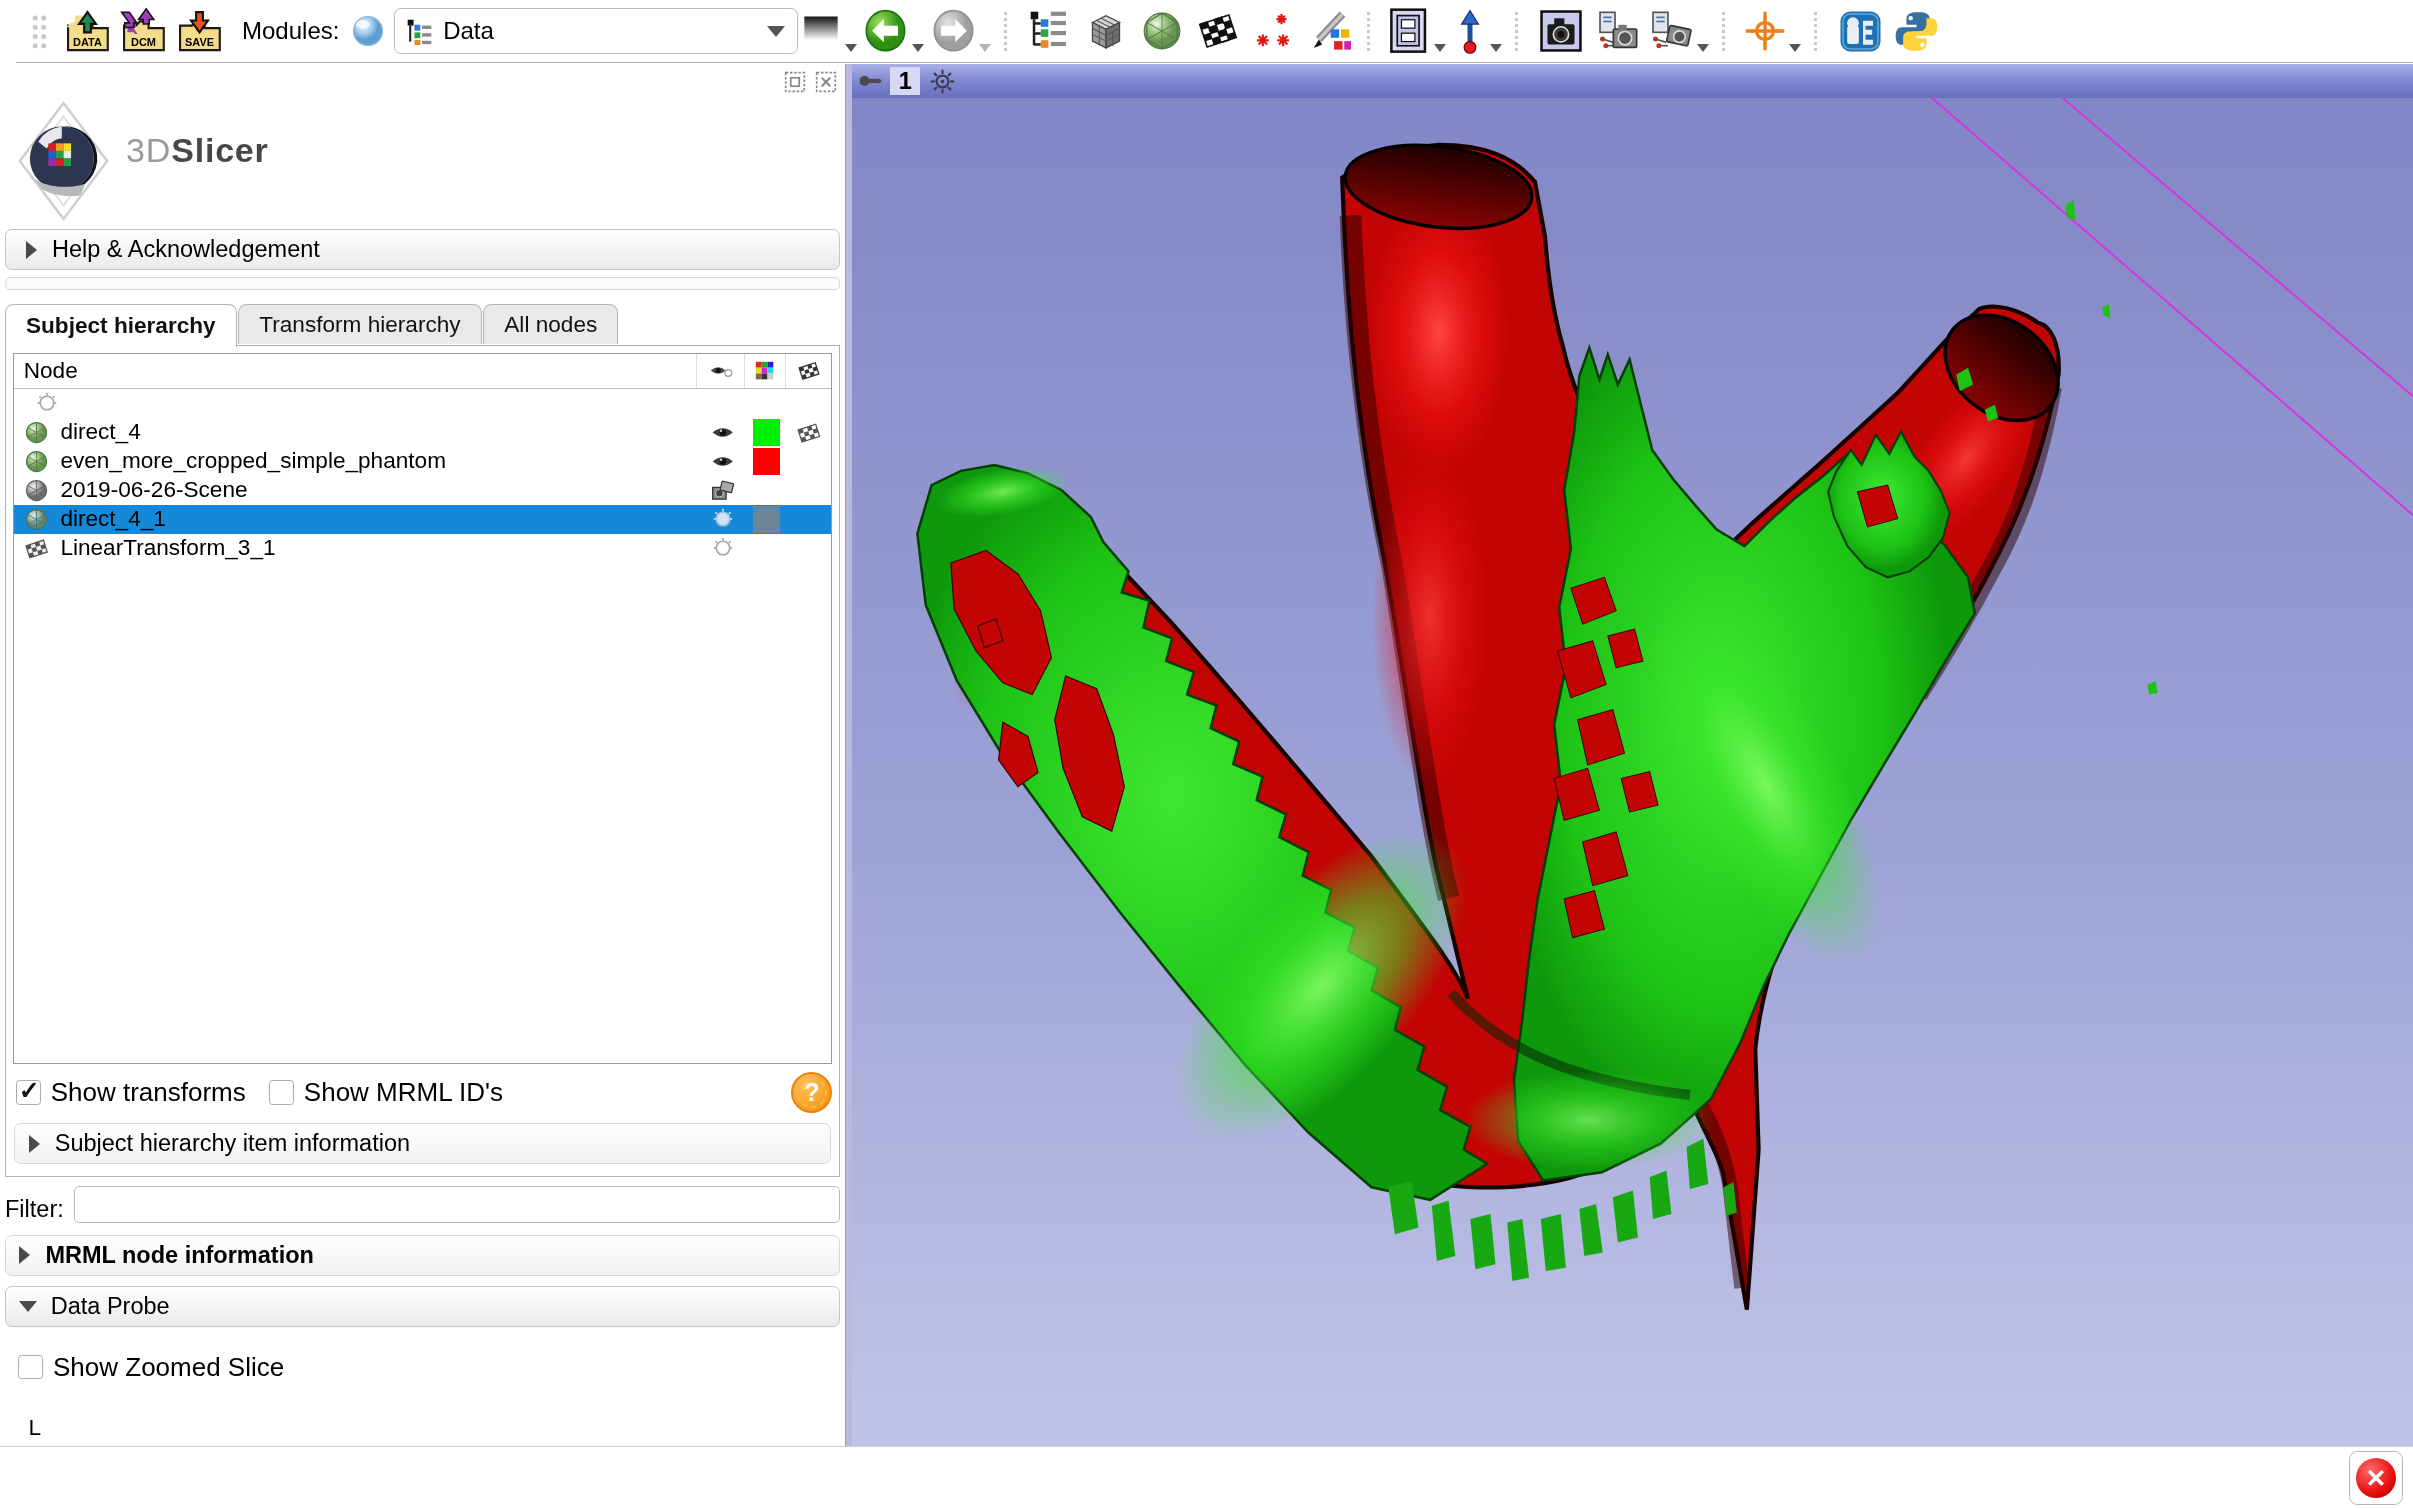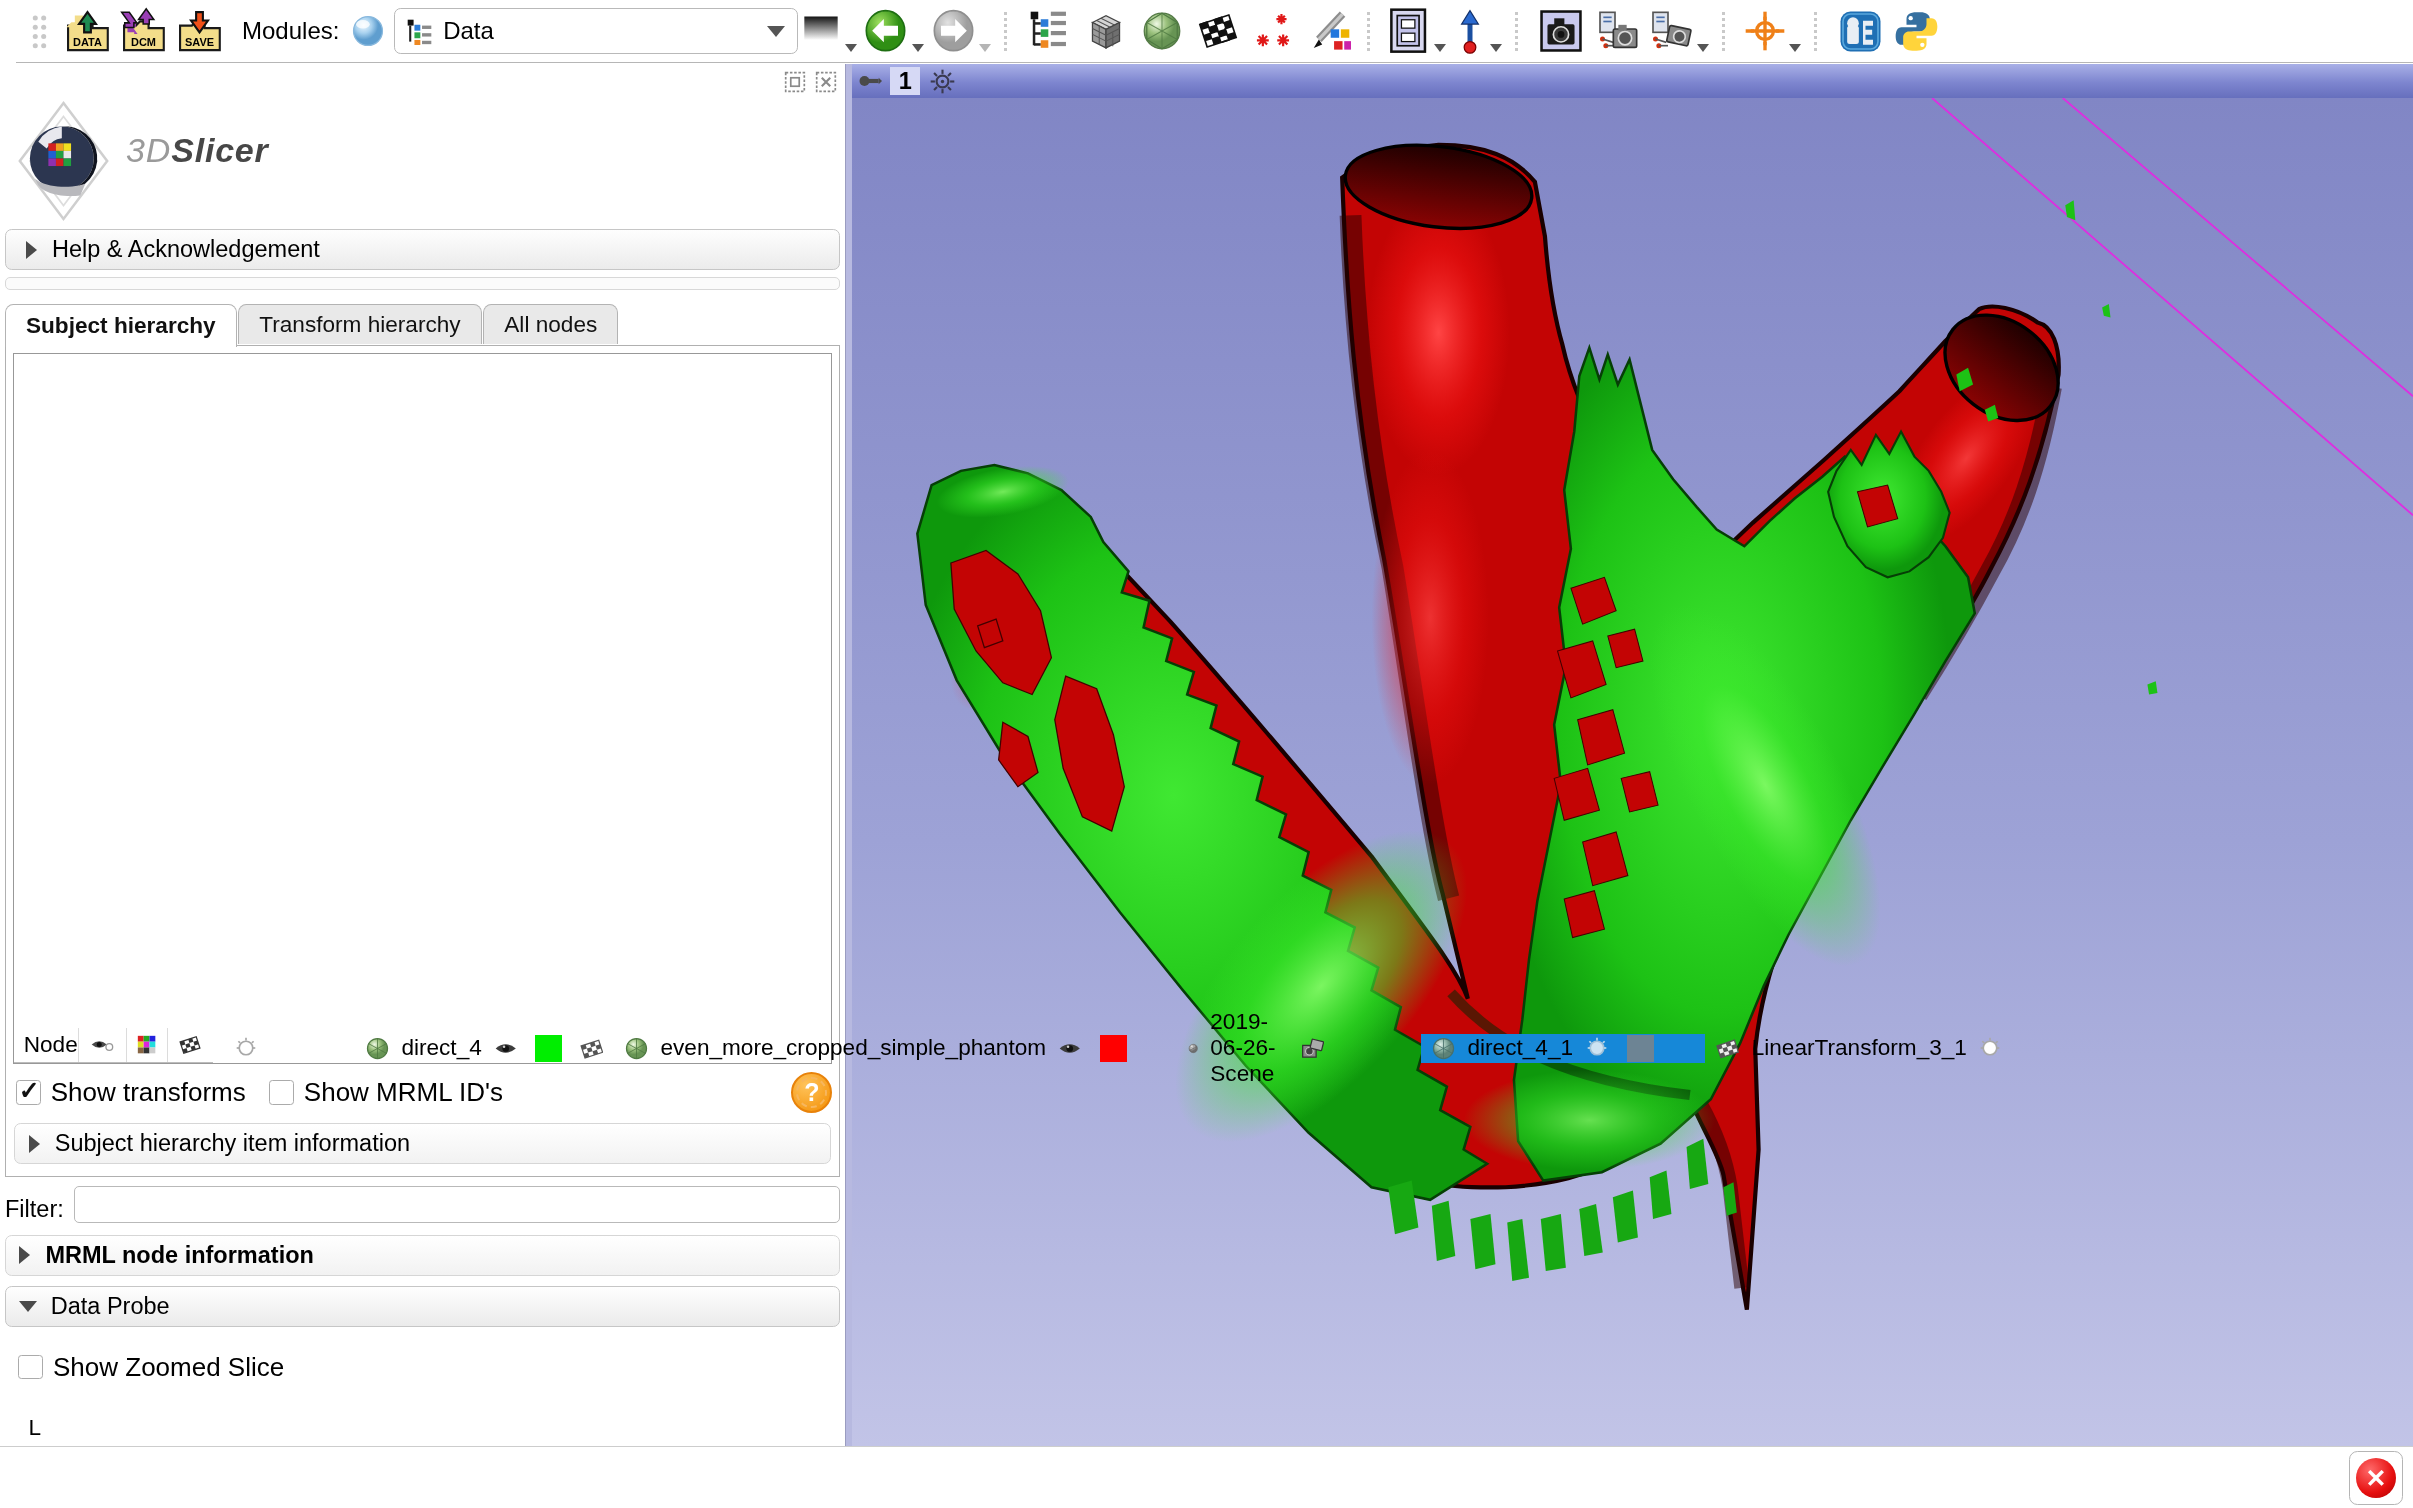--- a/index.html
+++ b/index.html
@@ -16,38 +16,38 @@
   .mod-combo .val{flex:1;font-size:24px;margin-left:10px;}
   .chev{width:0;height:0;border-left:9.2px solid transparent;border-right:9.2px solid transparent;
     border-top:11px solid #555;}
   .ddmini{width:0;height:0;border-left:6.7px solid transparent;border-right:6.7px solid transparent;
     border-top:8.4px solid #555;margin-left:3.4px;align-self:flex-end;margin-bottom:5px;}
   .ddmini.dis{border-top-color:#b5b5b5;}
   
   .panel{position:absolute;left:0;top:64px;width:845px;height:1383px;background:#fff;}
   .splitter{position:absolute;left:845px;top:64px;width:7.5px;height:1383px;background:#b7b9e0;border-left:0.8px solid #9a9cc0;}
   .pwin{position:absolute;right:8.4px;top:6.7px;display:flex;gap:8.4px;}
-  .logo-row{display:flex;align-items:center;margin:34px 0 0 13.4px;height:126px;font-style:italic;}
+  .logo-row{display:flex;align-items:center;margin:34px 0 0 13.4px;height:126px;}
   .logo-text{font-size:34px;letter-spacing:0.8px;margin-left:11.7px;margin-top:-22px;}
   .logo-text .g3d{color:#9a9a9a;font-weight:400;}
   .logo-text .gsl{color:#474747;font-weight:bold;}
   .gbar{height:39px;border:1.7px solid #c6c6c6;border-radius:6.7px;background:linear-gradient(#fefefe,#ebebeb);
     display:flex;align-items:center;padding:0 13.4px;margin:0 5px;font-size:23.5px;}
   .gbar .arr{width:0;height:0;border-top:9.2px solid transparent;border-bottom:9.2px solid transparent;
     border-left:11px solid #4a4a4a;margin-right:15px;}
   .gbar .arrd{width:0;height:0;border-left:9.2px solid transparent;border-right:9.2px solid transparent;
     border-top:11px solid #4a4a4a;margin-right:13.4px;}
   .gbar.flat{background:linear-gradient(#fff,#f2f2f2);border-color:#d6d6d6;}
   .slimbar{height:11.7px;border:1.7px solid #d8d8d8;border-radius:5px;background:#fbfbfb;margin:6.7px 5px 0 5px;}
   .tabs{display:flex;margin:13.4px 0 0 5px;position:relative;z-index:3;}
   .tab{border:1.7px solid #b3b3b3;border-bottom:none;border-radius:8.4px 8.4px 0 0;padding:0 20px;height:39px;
     line-height:39px;font-size:22.6px;background:#e9e9e9;margin-right:1.7px;color:#111;}
   .tab.active{background:#fff;height:42px;line-height:42px;position:relative;top:0;z-index:4;margin-bottom:-1.7px;font-weight:bold;}
   .mframe{margin:0 5px;border:1.7px solid #b0b0b0;background:#fff;padding:6.7px 6.7px 11.7px 6.7px;position:relative;z-index:1;}
-  .tree{border:1.7px solid #989898;height:709px;display:flex;flex-direction:row;background:#fff;align-items:flex-end;}
+  .tree{border:1.7px solid #989898;height:709px;display:flex;flex-direction:column;background:#fff;}
   .thead{height:34px;border-bottom:1.7px solid #bcbcbc;display:flex;align-items:center;
     font-size:22.6px;padding-left:10px;}
   .thead .hl{flex:1;}
   .hcol{display:flex;align-items:center;justify-content:center;height:100%;border-left:1.7px solid #dcdcdc;}
   .trow{height:29px;display:flex;align-items:center;padding-left:10px;font-size:22.6px;}
   .trow.selected{background:#1688d8;}
   .c-label{flex:1;display:flex;align-items:center;gap:11.7px;min-width:0;}
   .c-vis{width:47px;display:flex;justify-content:center;}
   .c-color{width:40px;display:flex;justify-content:center;}
   .c-tr{width:45px;display:flex;justify-content:center;}

